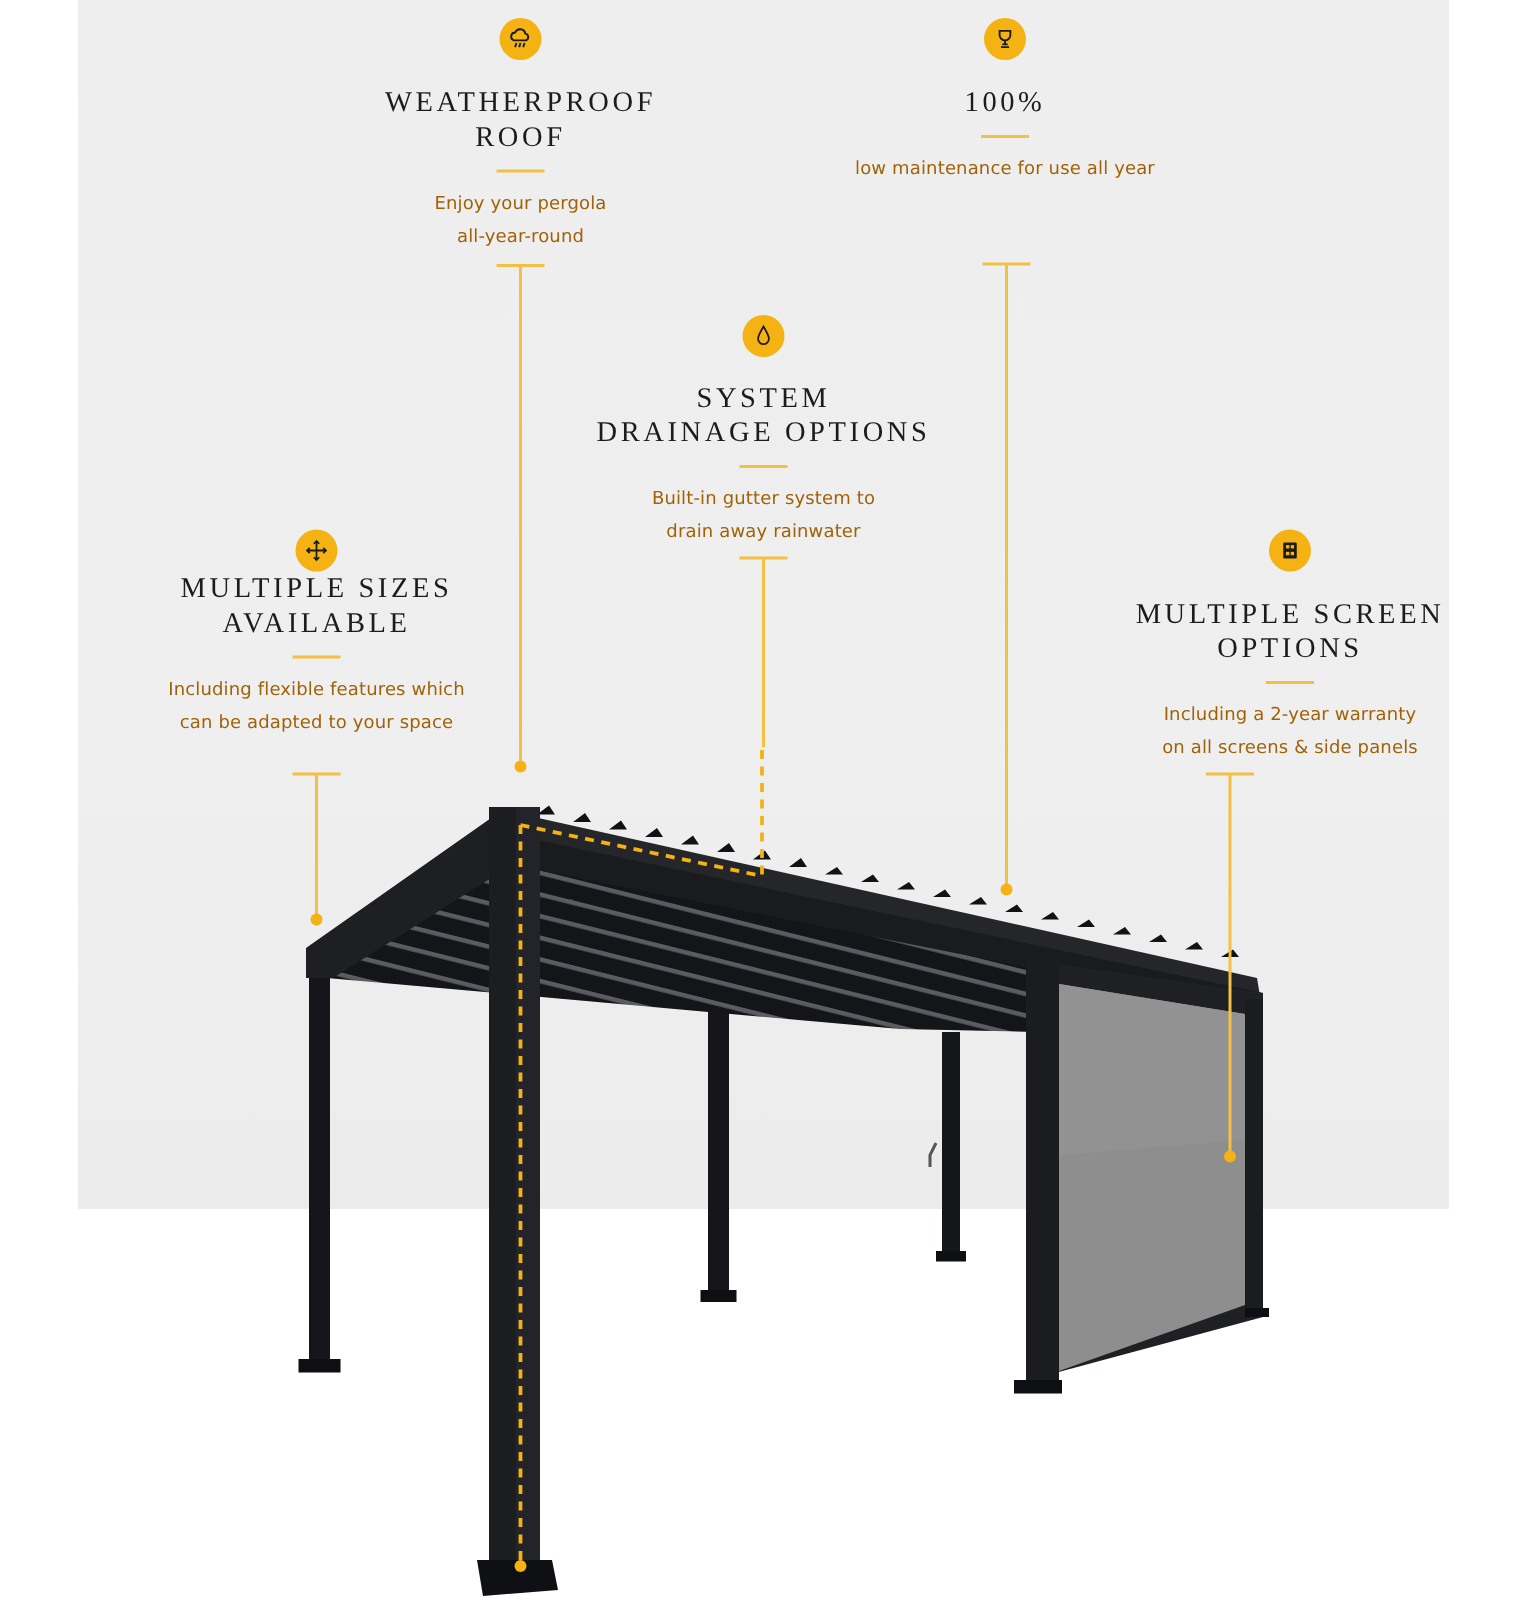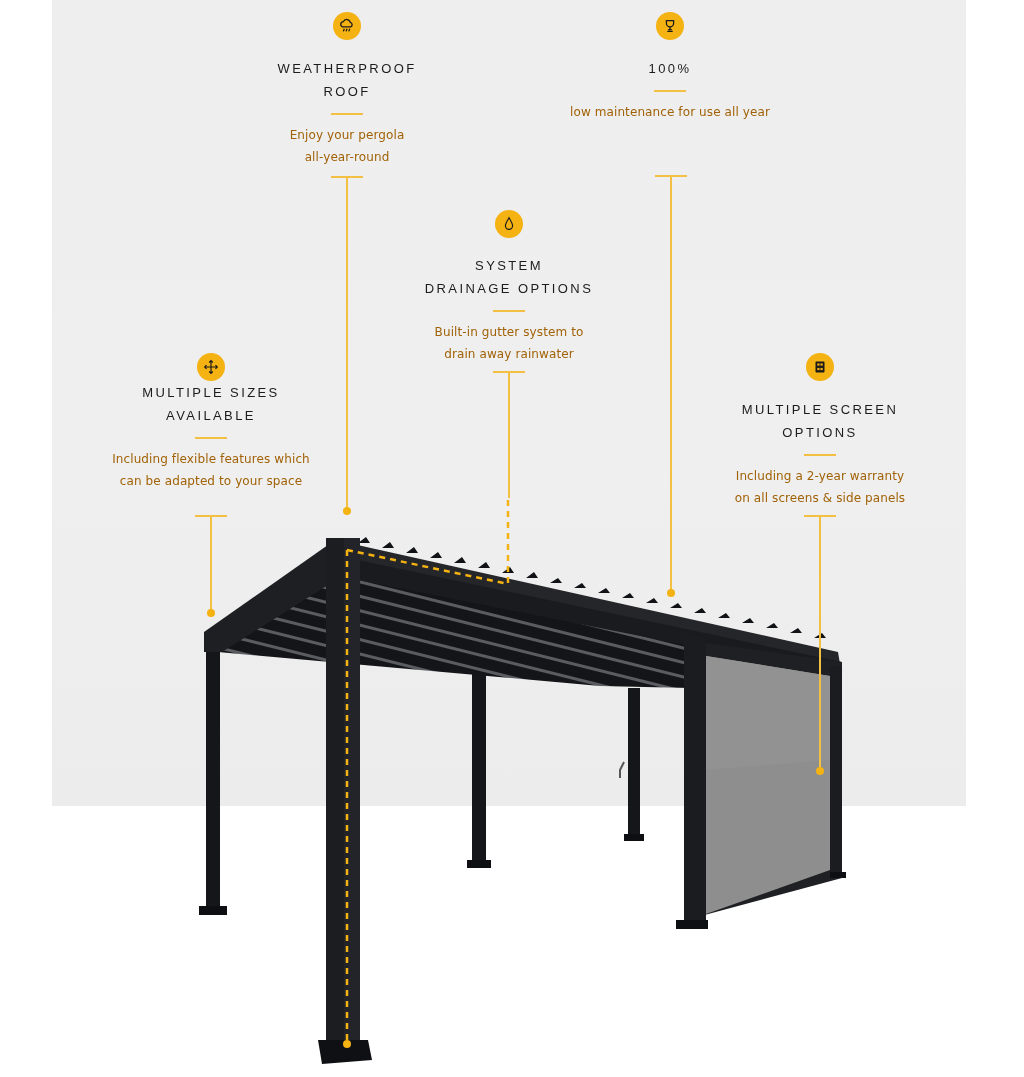--- a/index.html
+++ b/index.html
@@ -13,21 +13,21 @@
 
   .scene { position: absolute; left: 0; top: 0; width: 1024px; height: 1077px; }
 
   .feature { position: absolute; text-align: center; }
   .feature .icon-badge {
     width: 28px; height: 28px; border-radius: 50%; background: #f4b213;
     margin: 0 auto; display: flex; align-items: center; justify-content: center;
   }
   .feature .icon-badge svg { width: 18px; height: 18px; }
   .feature .title {
-    font-family: Liberation Sans, sans-serif; font-size: 13px; letter-spacing: 2.4px;
+    font-family: Liberation Serif, serif; font-size: 19px; letter-spacing: 2.4px;
     line-height: 23px; color: #1c1c1c; font-weight: normal; white-space: nowrap;
   }
   .feature .rule {
     width: 32px; height: 2px; background: #f4c043; margin: 10px auto 9px;
   }
   .feature .desc {
     font-family: "DejaVu Sans", sans-serif; font-size: 12px; line-height: 22px;
     color: #a16207; white-space: nowrap; letter-spacing: 0.1px;
   }
 </style>
@@ -183,21 +183,21 @@
     <div>MULTIPLE SIZES</div>
     <div>AVAILABLE</div>
   </div>
   <div class="rule"></div>
   <div class="desc">
     <div>Including flexible features which</div>
     <div>can be adapted to your space</div>
   </div>
 </div>
 
-<div class="feature" style="left:670px; top:353px; width:300px;">
+<div class="feature" style="left:710px; top:353px; width:300px;">
   <div class="icon-badge">
     <svg viewBox="0 0 20 20">
         <rect x="5" y="4" width="10" height="12" rx="1" fill="#1b1b1b"></rect>
         <rect x="7" y="6" width="2.5" height="2.5" fill="#f4b213"></rect>
         <rect x="10.5" y="6" width="2.5" height="2.5" fill="#f4b213"></rect>
         <rect x="7" y="11" width="2.5" height="2.5" fill="#f4b213"></rect>
         <rect x="10.5" y="11" width="2.5" height="2.5" fill="#f4b213"></rect>
       </svg>
   </div>
   <div class="title" style="margin-top:17px;">

